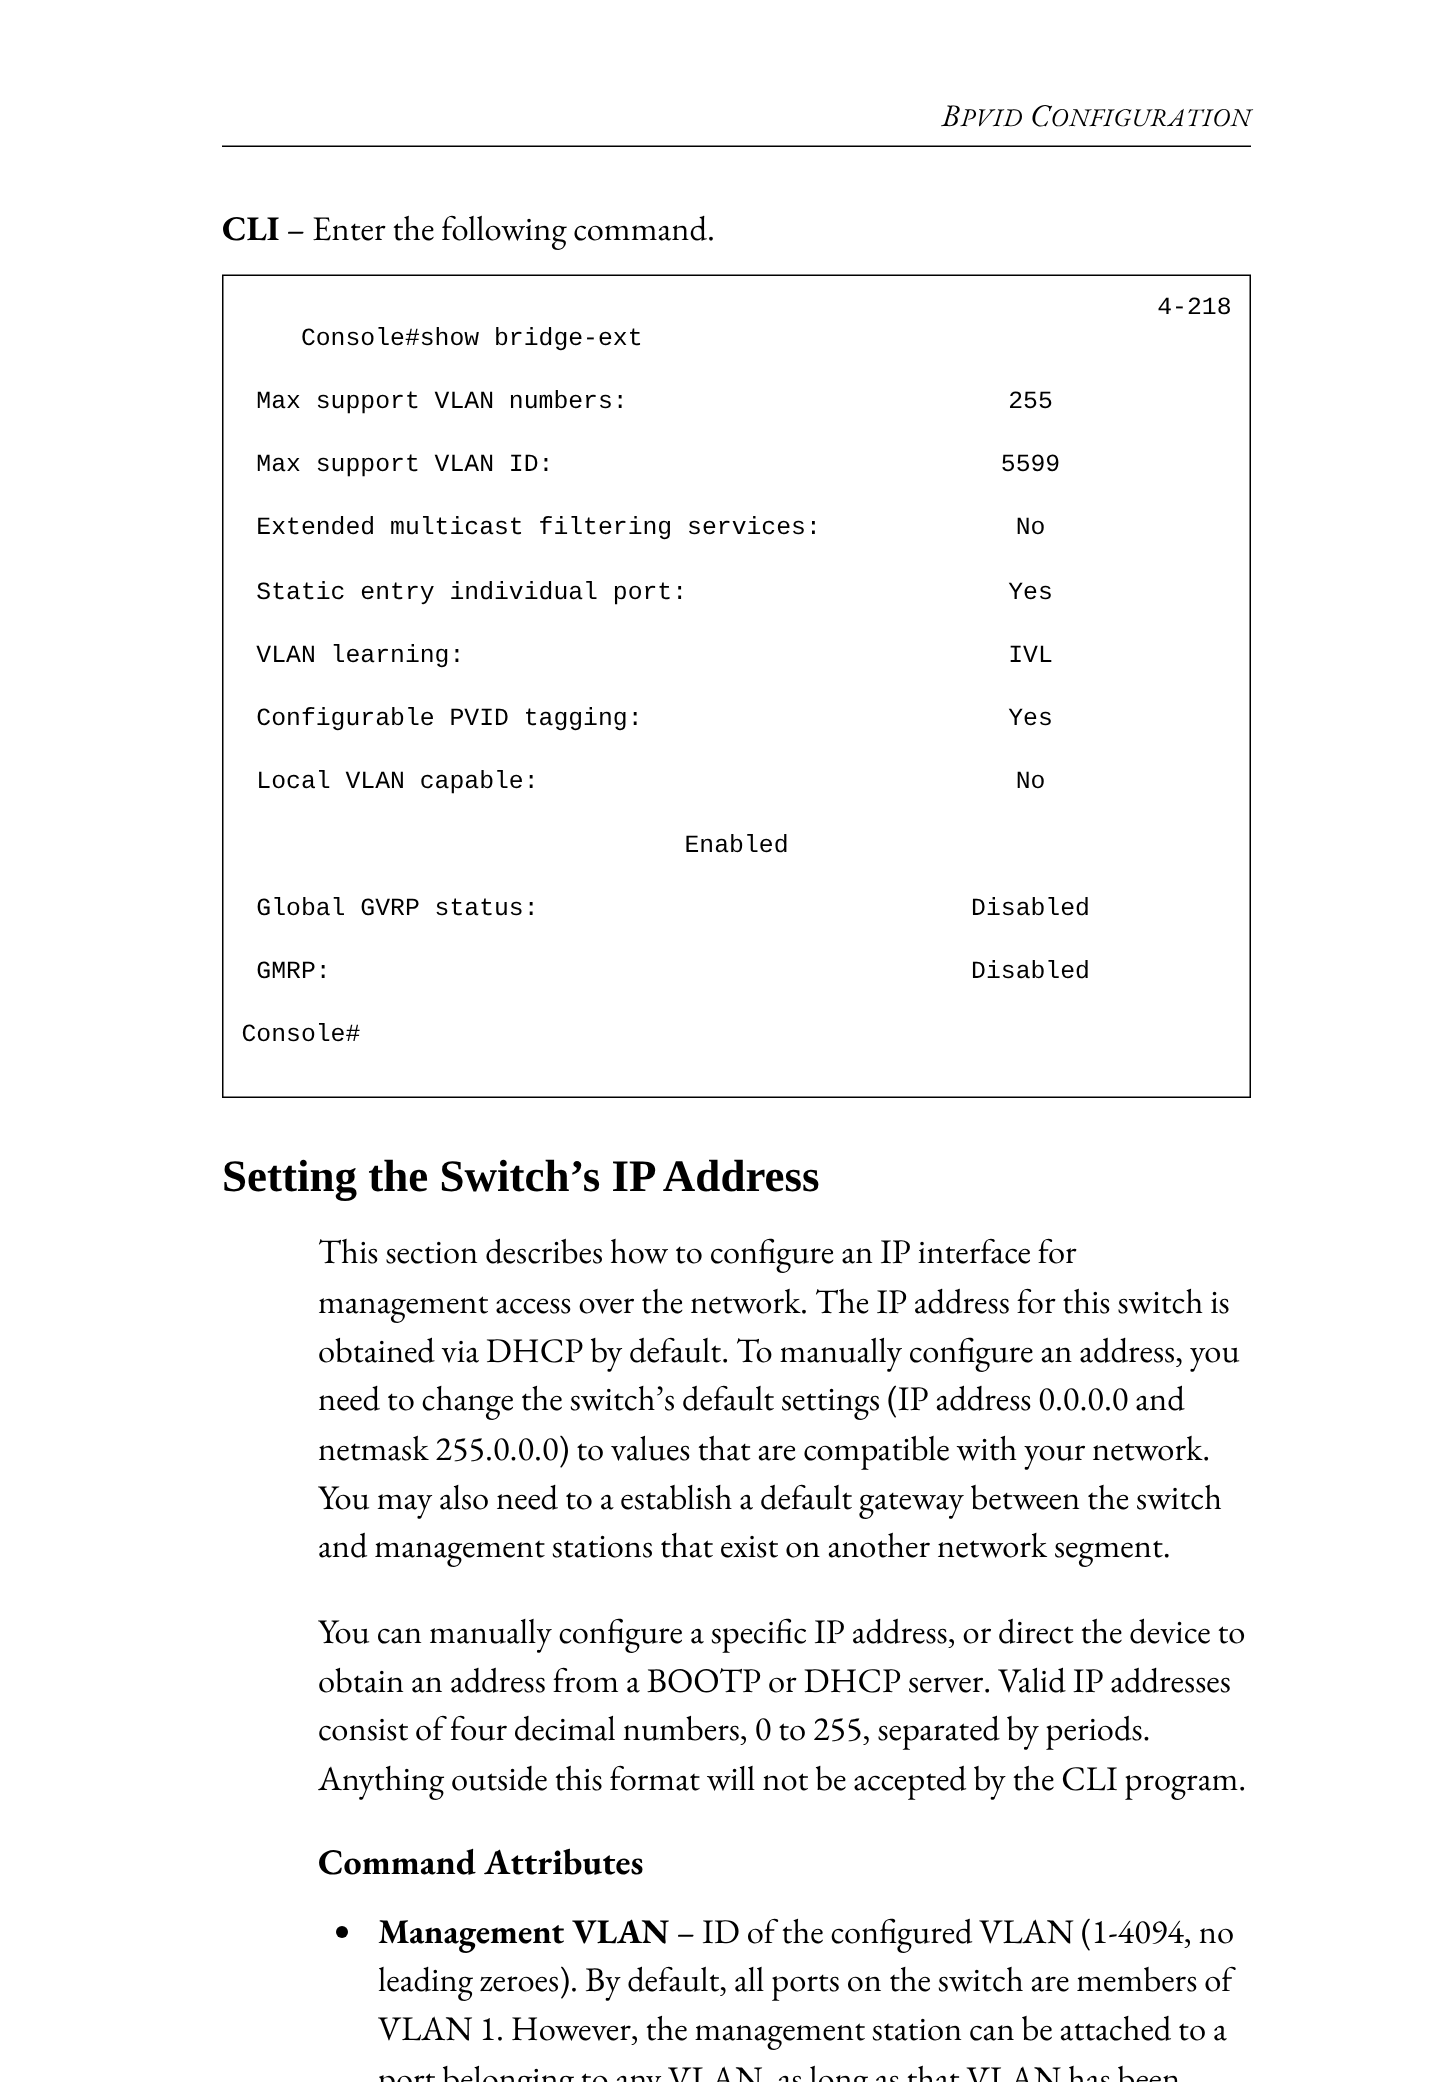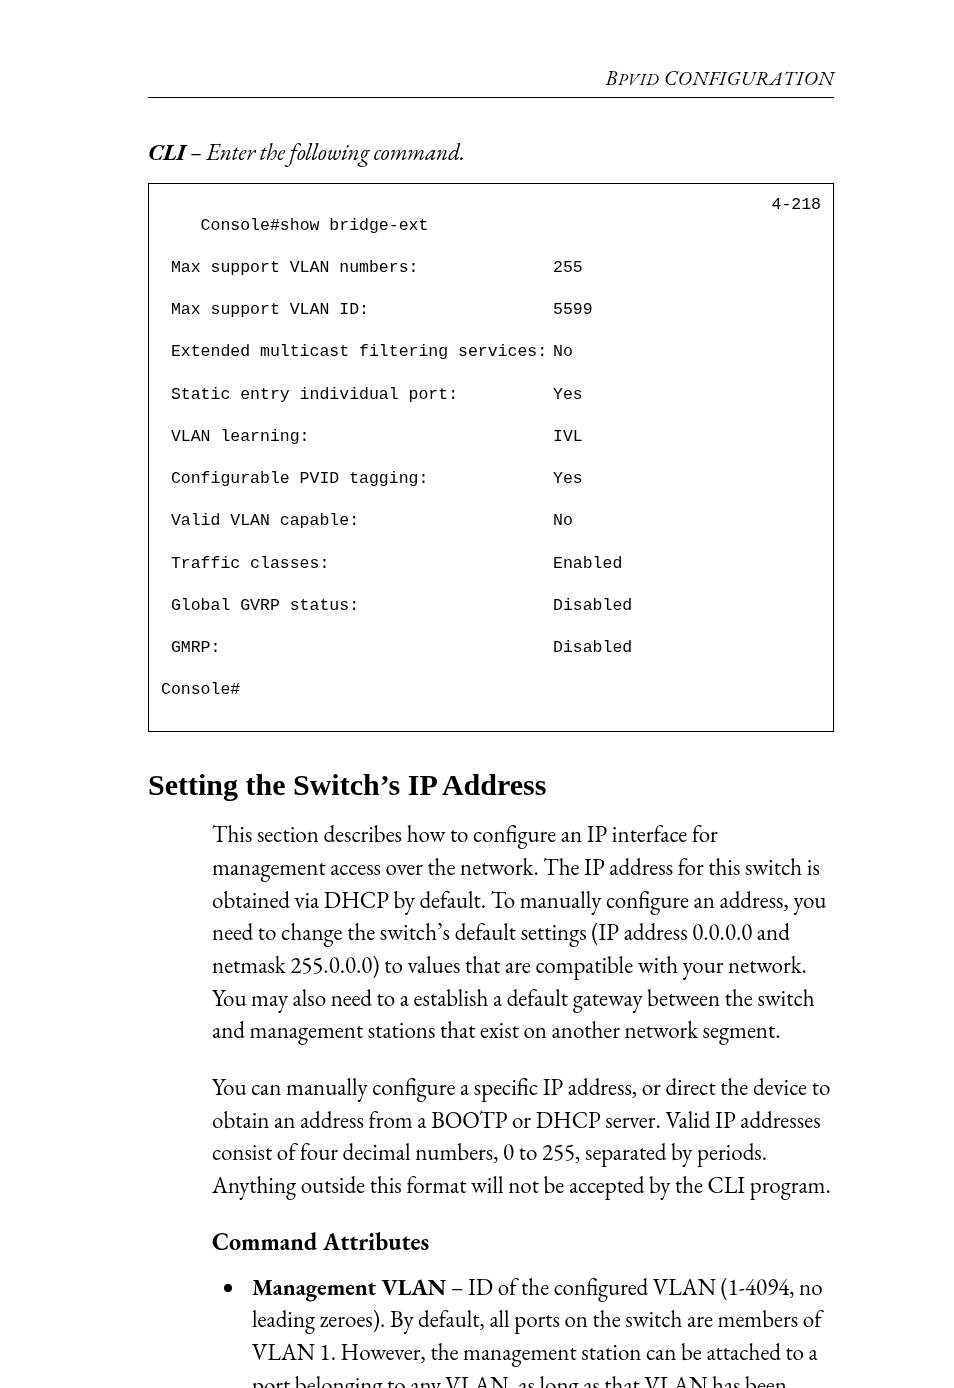--- a/index.html
+++ b/index.html
@@ -27,40 +27,39 @@
     margin-bottom: 6px;
   }
   .rule {
     border: none;
     border-top: 1px solid #000;
     margin: 0 0 38px 0;
   }
   .body-text {
     font-size: 23px;
     line-height: 1.42;
-    font-style: italic;
   }
   .lead {
     margin: 0 0 14px 0;
   }
   .console-box {
     border: 1px solid #000;
     padding: 10px 12px 10px 12px;
     font-family: "Courier New", Courier, monospace;
     font-size: 16.5px;
     line-height: 1.28;
     white-space: pre;
     margin-bottom: 36px;
     position: relative;
   }
   .console-box .row {
     display: flex;
   }
   .console-box .row .k { flex: 0 0 392px; }
-  .console-box .row .v { flex: 1 1 auto; }
+  .console-box .row .v { flex: 1 1 auto; text-align: center; }
   .console-box .ref {
     position: absolute;
     top: 10px;
     right: 12px;
   }
   h2.section {
     font-weight: bold;
     font-size: 30px;
     margin: 0 0 16px 0;
     font-family: Garamond, Georgia, serif;
@@ -87,39 +86,39 @@
     padding-left: 6px;
   }
   ul.attrs li .term { font-weight: bold; }
 </style>
 </head>
 <body>
 
 <div class="page">
 
   <div class="running-head">
-    <span>B<span style="font-size:17px">PVID</span> C<span style="font-size:20px">ONFIGURATION</span></span>
+    <span>B<span style="font-size:17px">PVID</span> C<span style="font-size:17px">ONFIGURATION</span></span>
   </div>
   <hr class="rule">
 
   <p class="body-text lead">
     <strong>CLI</strong><span> – Enter the following command.</span>
   </p>
 
   <div class="console-box">
     <span>Console#show bridge-ext</span>
     <span class="ref">4-218</span>
 <div class="row"><span class="k"> Max support VLAN numbers:</span><span class="v">255</span></div>
 <div class="row"><span class="k"> Max support VLAN ID:</span><span class="v">5599</span></div>
 <div class="row"><span class="k"> Extended multicast filtering services:</span><span class="v">No</span></div>
 <div class="row"><span class="k"> Static entry individual port:</span><span class="v">Yes</span></div>
 <div class="row"><span class="k"> VLAN learning:</span><span class="v">IVL</span></div>
 <div class="row"><span class="k"> Configurable PVID tagging:</span><span class="v">Yes</span></div>
-<div class="row"><span class="k"> Valid VLAN capable:</span><span class="v">No</span></div>
-<div class="row"><span class="k"> Traffic classes:</span><span class="v">Enabled</span></div>
+<div class="row"><span class="k"> Local VLAN capable:</span><span class="v">No</span></div>
+<div class="row"><span class="v">Enabled</span></div>
 <div class="row"><span class="k"> Global GVRP status:</span><span class="v">Disabled</span></div>
 <div class="row"><span class="k"> GMRP:</span><span class="v">Disabled</span></div>
 <span>Console#</span>
   </div>
 
   <h2 class="section">Setting the Switch’s IP Address</h2>
 
   <p class="para-indent">This section describes how to configure an IP interface for management access over the network. The IP address for this switch is obtained via DHCP by default. To manually configure an address, you need to change the switch’s default settings (IP address 0.0.0.0 and netmask 255.0.0.0) to values that are compatible with your network. You may also need to a establish a default gateway between the switch and management stations that exist on another network segment.</p>
 
   <p class="para-indent">You can manually configure a specific IP address, or direct the device to obtain an address from a BOOTP or DHCP server. Valid IP addresses consist of four decimal numbers, 0 to 255, separated by periods. Anything outside this format will not be accepted by the CLI program.</p>

